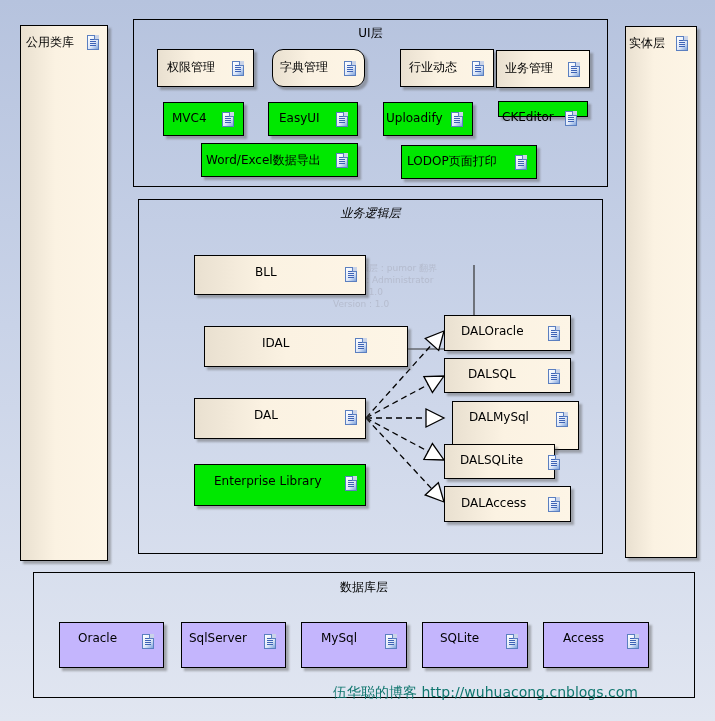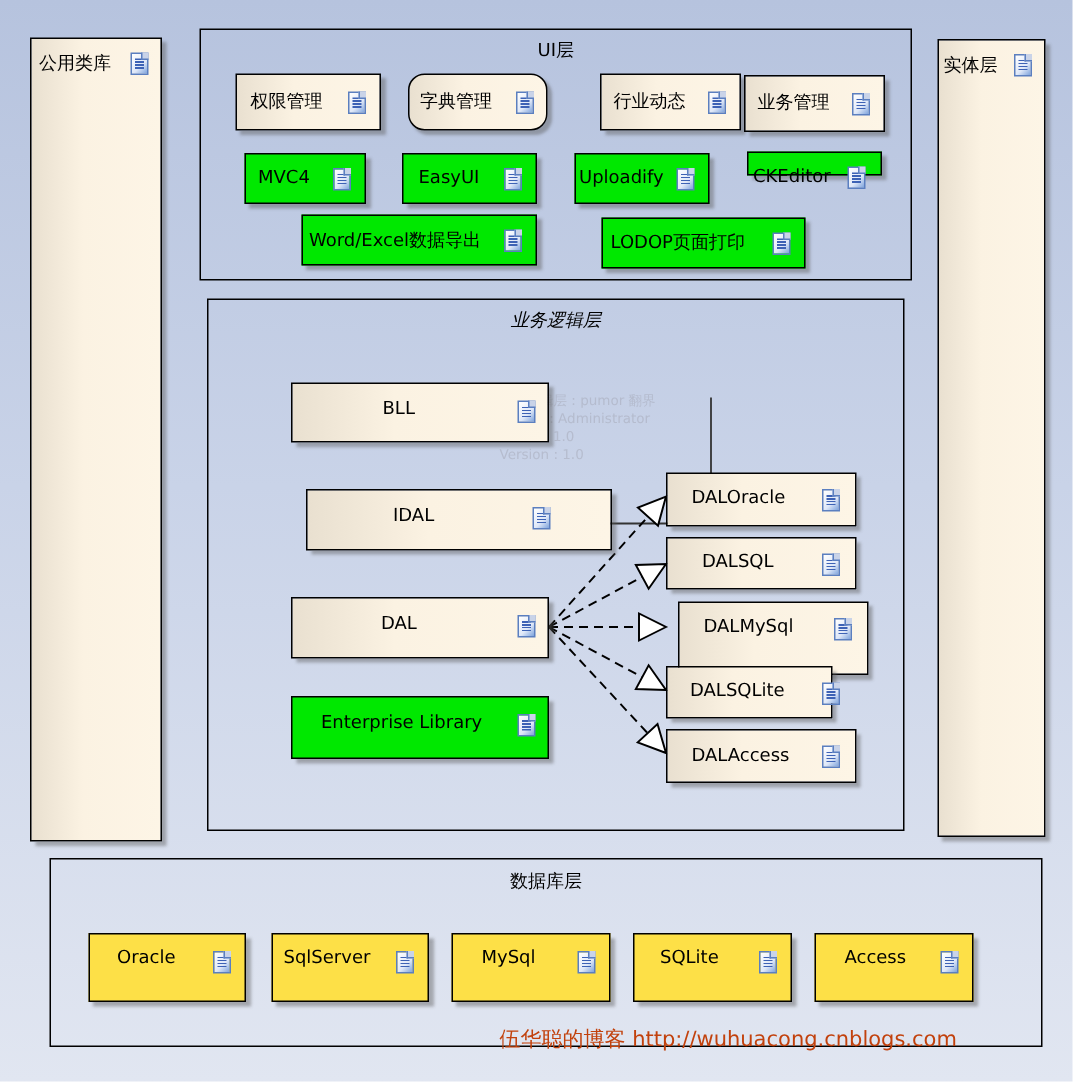--- a/index.html
+++ b/index.html
@@ -12,37 +12,37 @@
   .abs { position:absolute; box-sizing:border-box; }
   .frame { border:1px solid #000; background:transparent; }
   .frame-title { position:absolute; left:0; right:0; text-align:center; font-size:12px; }
   .node {
     position:absolute; box-sizing:border-box; border:1px solid #000;
     box-shadow: 3px 3px 2px rgba(90,90,90,0.45);
     background: linear-gradient(90deg, #e9e0d0 0%, #fbf2e2 40%, #fdf5e6 100%);
     padding-left: 12px;
   }
   .node.green { background:#00e800; }
-  .node.cyan { background:#fde047; }
+  .node.cyan { background:#c4b5fd; }
   .node .label { position:absolute; font-size:12px; white-space:nowrap; }
   .doc-icon {
     position:absolute; width:12px; height:15px; box-sizing:border-box;
     background: linear-gradient(135deg, #ffffff 0%, #dfe8f8 60%, #7ea3dc 100%);
     border:1px solid #5b7fc0;
   }
   .doc-icon::before {
     content:""; position:absolute; left:2px; right:2px; top:3px; height:7px;
     background: repeating-linear-gradient(180deg, #3d62b5 0 1px, transparent 1px 2px);
   }
   .doc-icon::after {
     content:""; position:absolute; right:-1px; top:-1px; width:4px; height:4px;
     background:#c9d3e8; border-left:1px solid #5b7fc0; border-bottom:1px solid #5b7fc0;
   }
   .watermark { position:absolute; color:rgba(150,150,160,0.35); font-size:9px; line-height:12px; }
-  .credit { position:absolute; color:#c2410c; font-size:14px; white-space:nowrap; }
+  .credit { position:absolute; color:#0f766e; font-size:14px; white-space:nowrap; }
   svg.links { position:absolute; left:0; top:0; }
 </style>
 </head>
 <body>
 
 <div class="node abs" style="left:20px;top:25px;width:88px;height:536px;">
   <span class="label" style="left:5px;top:8px;">公用类库</span>
   <span class="doc-icon" style="left:66px;top:9px;"></span>
 </div>
 

